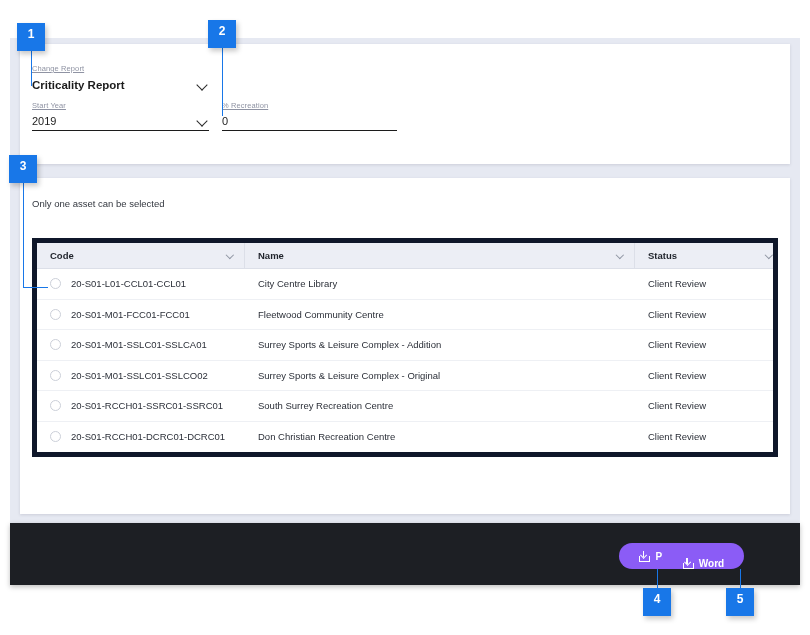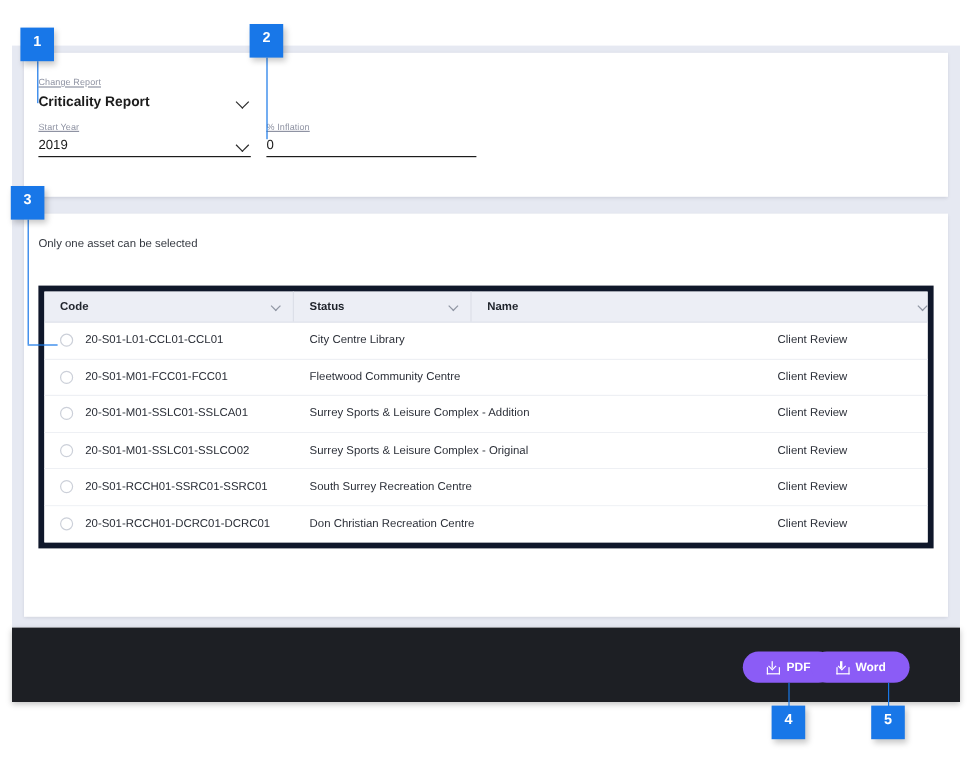--- a/index.html
+++ b/index.html
@@ -271,21 +271,21 @@
     gap: 6px;
     color: #ffffff;
     font-size: 10px;
     font-weight: bold;
     cursor: pointer;
     border: none;
     font-family: "Liberation Sans", sans-serif;
   }
 
   #btn-pdf  { left: 619px; top: 543px; width: 76px; }
-  #btn-word { left: 676px; top: 543px; width: 82px; }
+  #btn-word { left: 662px; top: 543px; width: 82px; align-items: flex-end; }
 
   .export-icon {
     width: 11px;
     height: 11px;
     position: relative;
     flex: 0 0 11px;
   }
   .export-icon::before {
     content: "";
     position: absolute;
@@ -368,43 +368,43 @@
 
   <div class="field" id="field-start-year">
     <div class="field-label">Start Year</div>
     <div class="field-control">
       <div class="field-value">2019</div>
       <span class="chev"></span>
     </div>
   </div>
 
   <div class="field" id="field-inflation">
-    <div class="field-label">% Inflation</div>
+    <div class="field-label">% Recreation</div>
     <div class="field-control">
       <div class="field-value">0</div>
     </div>
   </div>
 
   <div class="card card-table"></div>
 
   <div class="hint-text">Only one asset can be selected</div>
 
 
   <div class="table">
     <div class="table-head-row">
       <div class="th col-code">
         <span>Code</span>
         <span class="th-sort"></span>
       </div>
+      <div class="th col-name">
+        <span>Name</span>
+        <span class="th-sort"></span>
+      </div>
       <div class="th col-status">
         <span>Status</span>
-        <span class="th-sort"></span>
-      </div>
-      <div class="th col-name">
-        <span>Name</span>
         <span class="th-sort"></span>
       </div>
     </div>
 
     <div class="tr">
       <div class="td col-code">
         <span class="radio"></span>
         <span>20-S01-L01-CCL01-CCL01</span>
       </div>
       <div class="td col-name">City Centre Library</div>

